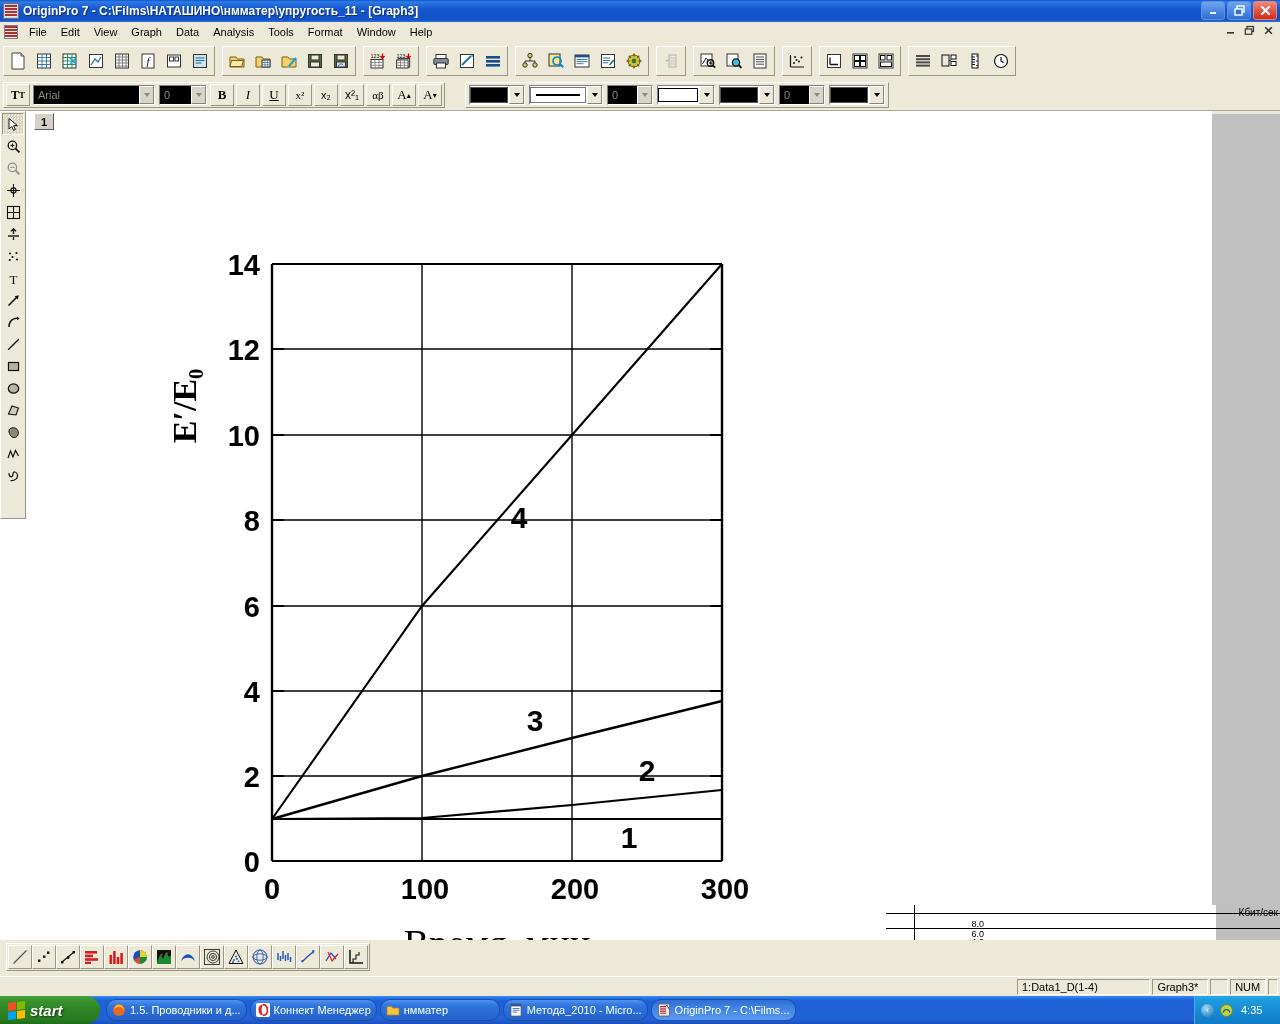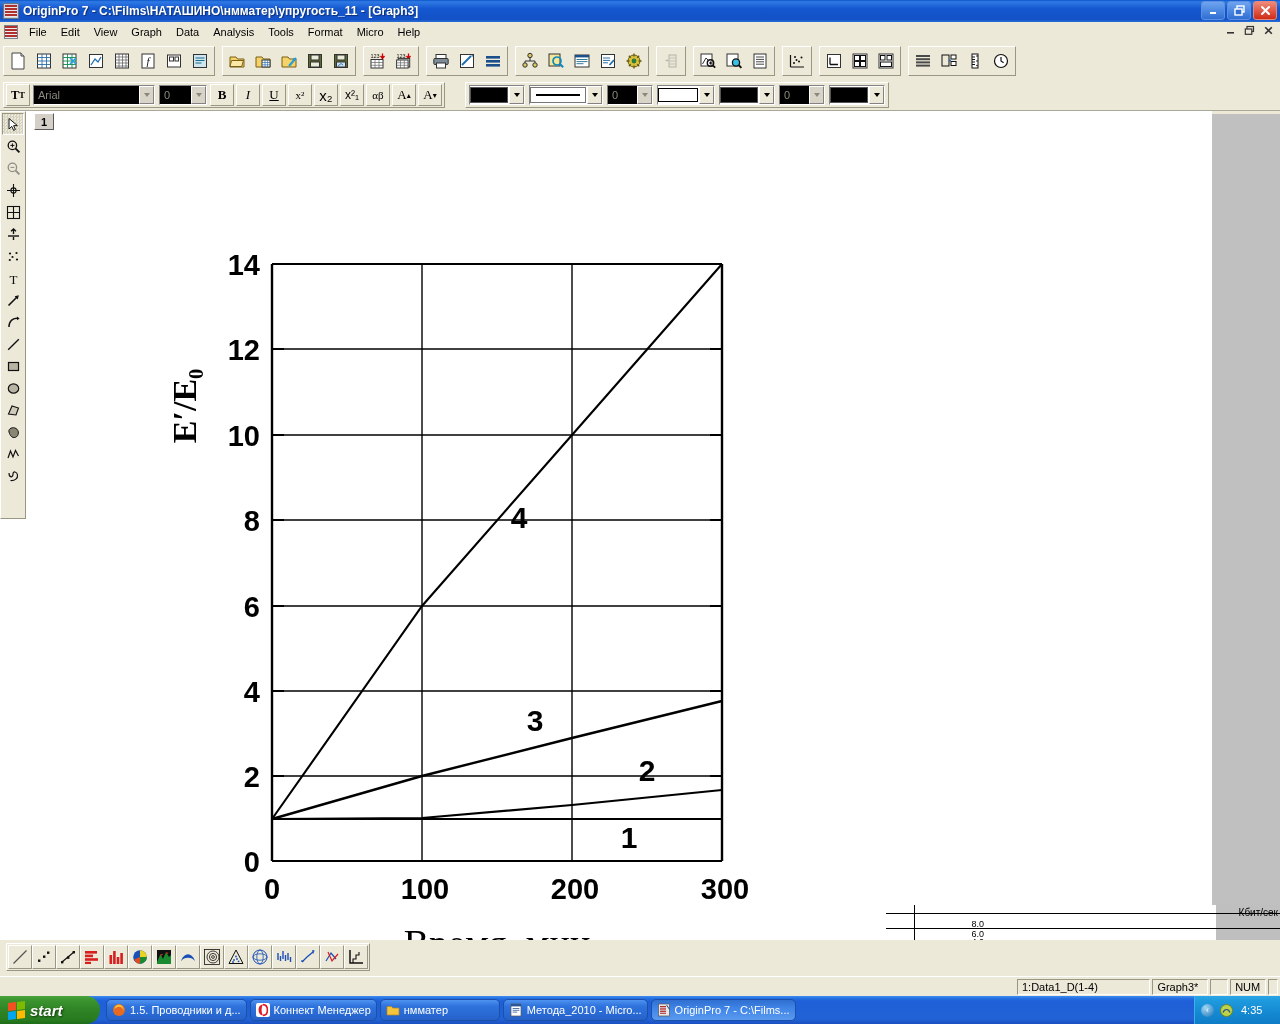--- a/index.html
+++ b/index.html
@@ -211,21 +211,21 @@
   .startbtn .flag{
     width:17px;height:17px;margin:0 5px 0 8px;flex:none;
     display:grid;grid-template-columns:1fr 1fr;grid-template-rows:1fr 1fr;gap:1px;
     transform:skewY(-6deg);
   }
   .startbtn .flag i{display:block;}
   .tasks{display:flex;align-items:center;margin-left:6px;gap:3px;}
   .task{
     height:22px;min-width:120px;max-width:148px;display:flex;align-items:center;
     background:linear-gradient(180deg,#4e93f0,#2f73dd 30%,#2868d2 75%,#2761c8);
-    border:1px solid #1b4fa8;border-radius:5px;box-sizing:border-box;
+    border:1px solid #1b4fa8;border-radius:10px;box-sizing:border-box;
     color:#fff;font-size:11px;padding:0 5px;white-space:nowrap;overflow:hidden;
   }
   .task.active{background:linear-gradient(180deg,#2f6fd0,#3f84e6 40%,#5a99ee);}
   .task .ti{width:14px;height:14px;margin-right:4px;flex:none;}
   .tray{
     position:absolute;right:0;top:0;height:28px;min-width:86px;
     background:linear-gradient(180deg,#2aa7e8 0%,#1f9ade 16%,#1489d2 60%,#0f7cc6 100%);
     display:flex;align-items:center;gap:5px;padding:0 8px 0 6px;box-sizing:border-box;
     border-left:1px solid #3ab0ef;
   }
@@ -267,21 +267,21 @@
   <div class="menubar">
     <div class="mdi-icon"></div>
     <div class="mi">File</div>
     <div class="mi">Edit</div>
     <div class="mi">View</div>
     <div class="mi">Graph</div>
     <div class="mi">Data</div>
     <div class="mi">Analysis</div>
     <div class="mi">Tools</div>
     <div class="mi">Format</div>
-    <div class="mi">Micro</div>
+    <div class="mi">Window</div>
     <div class="mi">Help</div>
     <div class="mdi-buttons">
       <div class="mdi-btn">
         <svg width="11" height="11" viewBox="0 0 11 11">
             <rect x="2" y="7" width="7" height="1.6" fill="#333"></rect>
           </svg>
       </div>
       <div class="mdi-btn">
         <svg width="11" height="11" viewBox="0 0 11 11">
             <rect x="3" y="1.5" width="6.5" height="5" fill="none" stroke="#333" stroke-width="1.2"></rect>
@@ -593,21 +593,21 @@
       <div class="combo" style="width:48px">
         <div class="cv">0</div>
         <div class="carrow">
             <i></i>
           </div>
       </div>
       <div class="fbtn" style="font-weight:bold;font-family:serif">B</div>
       <div class="fbtn" style="font-style:italic;font-family:serif">I</div>
       <div class="fbtn" style="text-decoration:underline;font-family:serif">U</div>
       <div class="fbtn" style="font-family:serif;font-size:11px">x²</div>
-      <div class="fbtn" style="font-family:Liberation Sans, sans-serif;font-size:15px">x₂</div>
+      <div class="fbtn" style="font-family:Liberation Sans, sans-serif;font-size:11px">x₂</div>
       <div class="fbtn" style="font-family:Liberation Sans, sans-serif;font-size:12px">x²₁</div>
       <div class="fbtn" style="font-family:serif;font-size:11px">αβ</div>
       <div class="fbtn" style="font-family:serif;font-size:13px">A<span style="font-size:8px">▴</span></div>
       <div class="fbtn" style="font-family:serif;font-size:13px">A<span style="font-size:8px">▾</span></div>
     </div>
 
     <div class="tgroup" style="height:26px;margin-left:16px;">
       <div class="combo enabled" style="width:56px">
         <div class="swatch"></div>
         <div class="carrow">

